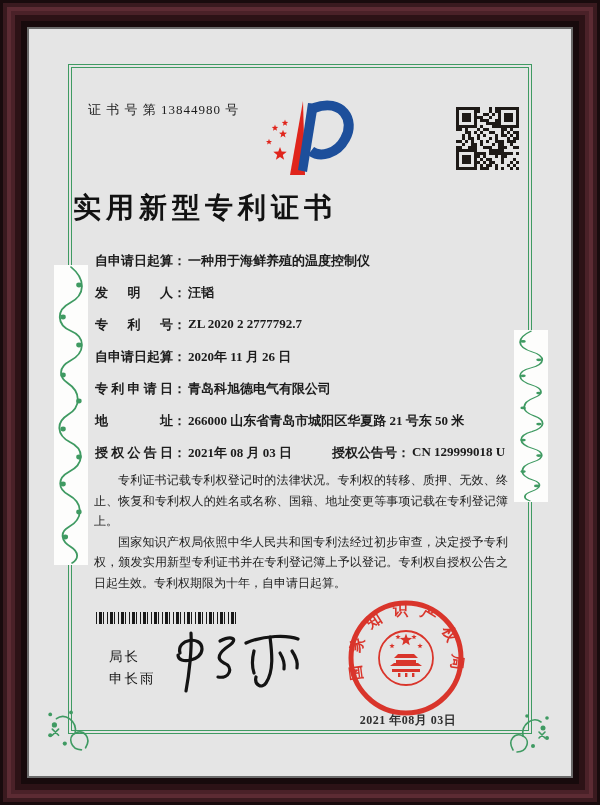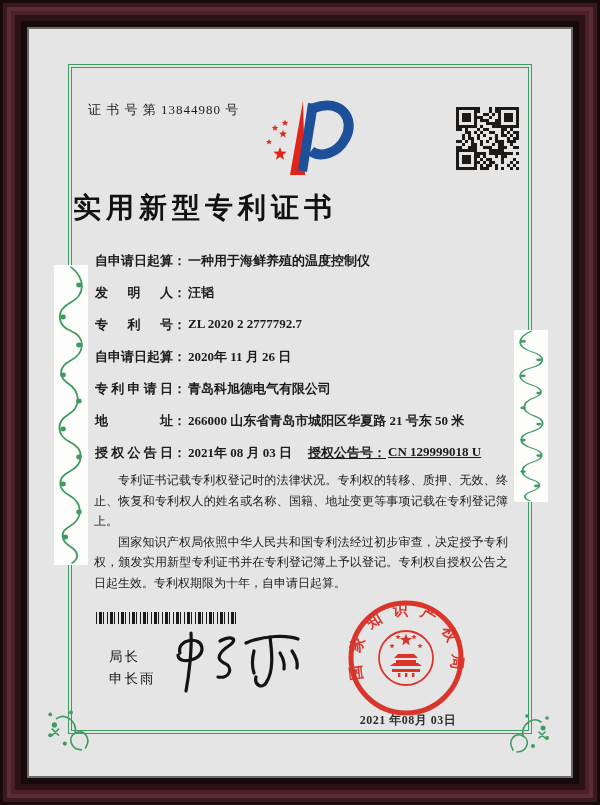--- a/index.html
+++ b/index.html
@@ -37,21 +37,21 @@
   .logo{position:absolute;left:250px;top:96px;width:108px;height:84px;}
   .qr{position:absolute;left:456px;top:107px;width:63px;height:63px;}
   .title{position:absolute;left:68px;top:189px;width:376px;
     font-size:28px;font-weight:700;letter-spacing:5px;text-indent:5px;color:#121212;}
   
   .fields{position:absolute;left:95px;top:252px;width:412px;font-size:13px;color:var(--ink);font-weight:600;}
   .frow{height:32px;display:flex;align-items:flex-start;white-space:nowrap;}
   .flabel{display:inline-block;width:78px;text-align:justify;text-align-last:justify;}
   .colon::before{content:"\FF1A";}
   .fvalue{margin-left:2px;}
-  .fpair2{margin-left:16px;display:flex;text-decoration:underline;}
+  .fpair2{margin-left:40px;display:flex;}
   
   .legal{position:absolute;left:94px;top:470px;width:414px;}
   .legal p{font-size:12px;line-height:20.5px;text-indent:2em;text-align:justify;color:var(--ink);}
   
   .barcode{position:absolute;left:96px;top:612px;width:140px;height:12px;
     background:repeating-linear-gradient(90deg,
       #1a1a1a 0,#1a1a1a 1px,transparent 1px,transparent 3px,
       #1a1a1a 3px,#1a1a1a 6px,transparent 6px,transparent 7px,
       #1a1a1a 7px,#1a1a1a 8px,transparent 8px,transparent 11px);}
   .officer{position:absolute;left:101px;top:646px;font-size:13.5px;line-height:22px;letter-spacing:2px;color:#151515;margin-left:8px;}

